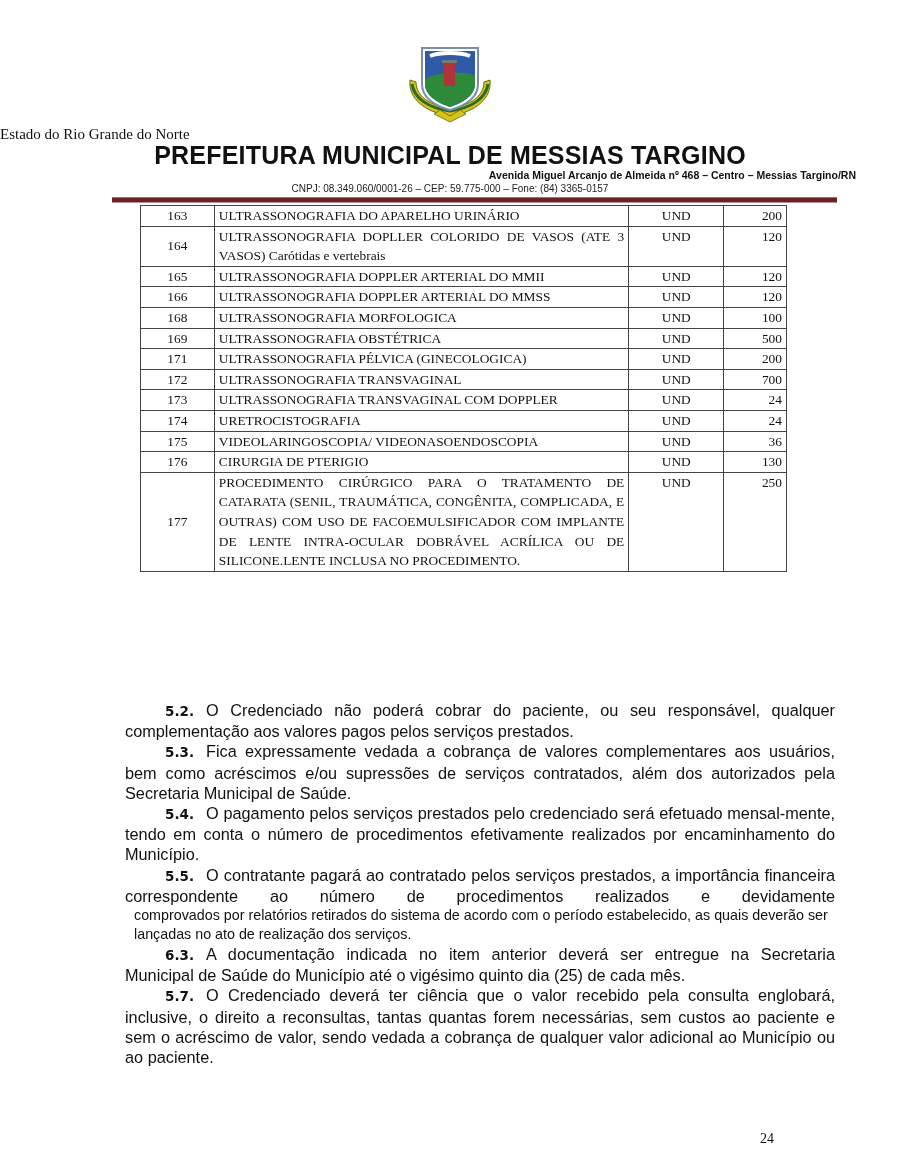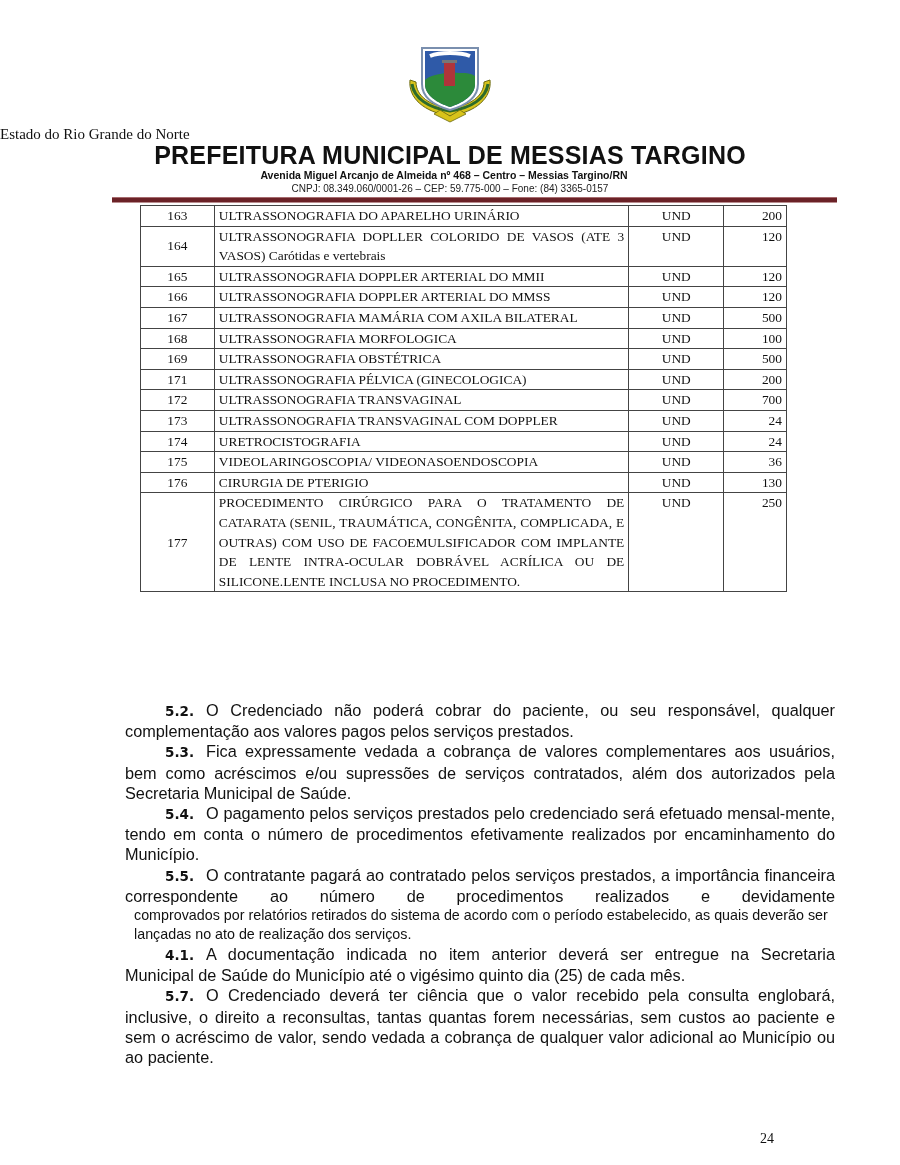--- a/index.html
+++ b/index.html
@@ -5,21 +5,21 @@
   html, body { margin: 0; padding: 0; background: #ffffff; }
   body { width: 900px; height: 1165px; position: relative; overflow: hidden; color: #111; }
   .page { position: absolute; left: 0; top: 0; width: 900px; height: 1165px; }
 
   
   .logo { position: absolute; left: 404px; top: 40px; width: 92px; height: 84px; }
   .hdr-state { position: absolute; top: 126px; left: 0; width: 900px; text-align: left;
     font-family: "Liberation Serif", serif; font-size: 15px; }
   .hdr-title { position: absolute; top: 141px; left: 0; width: 900px; text-align: center;
     font-family: "Liberation Sans", sans-serif; font-weight: bold; font-size: 25px; letter-spacing: 0.2px; }
-  .hdr-addr { position: absolute; top: 169px; left: 16px; width: 856px; text-align: center;
+  .hdr-addr { position: absolute; top: 169px; left: 0; width: 856px; text-align: right;
     font-family: "Liberation Sans", sans-serif; font-weight: bold; font-size: 10.5px; }
   .hdr-cnpj { position: absolute; top: 183px; left: 0; width: 900px; text-align: center;
     font-family: "Liberation Sans Narrow", "Liberation Sans", sans-serif; font-size: 10px; color: #222; }
   .hdr-rule { position: absolute; left: 112px; top: 197px; width: 725px; height: 4px;
     background: #6b2227; border-top: 1px solid #a66b6e; border-bottom: 1px solid #b98e90; }
 
   
   table.items { position: absolute; left: 140px; top: 205px; width: 647px; border-collapse: collapse;
     font-family: "Liberation Serif", serif; font-size: 13.4px; line-height: 19.6px; }
   table.items td { border: 1px solid #444; padding: 0 4px; vertical-align: top; }
@@ -88,26 +88,20 @@
           <td class="c-unit">UND</td>
           <td class="c-qty">120</td>
         </tr>
         <tr>
           <td class="c-num">166</td>
           <td class="c-desc">ULTRASSONOGRAFIA DOPPLER ARTERIAL DO MMSS</td>
           <td class="c-unit">UND</td>
           <td class="c-qty">120</td>
         </tr>
         <tr>
-          <td class="c-num">167</td>
-          <td class="c-desc">ULTRASSONOGRAFIA MAMÁRIA COM AXILA BILATERAL</td>
-          <td class="c-unit">UND</td>
-          <td class="c-qty">500</td>
-        </tr>
-        <tr>
           <td class="c-num">168</td>
           <td class="c-desc">ULTRASSONOGRAFIA MORFOLOGICA</td>
           <td class="c-unit">UND</td>
           <td class="c-qty">100</td>
         </tr>
         <tr>
           <td class="c-num">169</td>
           <td class="c-desc">ULTRASSONOGRAFIA OBSTÉTRICA</td>
           <td class="c-unit">UND</td>
           <td class="c-qty">500</td>
@@ -156,18 +150,18 @@
         </tr>
       </tbody>
   </table>
 
   <div class="body-text">
     <p><span class="sec-num">5.2.</span><span>O Credenciado não poderá cobrar do paciente, ou seu responsável, qualquer complementação aos valores pagos pelos serviços prestados.</span></p>
     <p><span class="sec-num">5.3.</span><span>Fica expressamente vedada a cobrança de valores complementares aos usuários, bem como acréscimos e/ou supressões de serviços contratados, além dos autorizados pela Secretaria Municipal de Saúde.</span></p>
     <p><span class="sec-num">5.4.</span><span>O pagamento pelos serviços prestados pelo credenciado será efetuado mensal-mente, tendo em conta o número de procedimentos efetivamente realizados por encaminhamento do Município.</span></p>
     <p style="text-align-last: justify;"><span class="sec-num">5.5.</span><span>O contratante pagará ao contratado pelos serviços prestados, a importância financeira correspondente ao número de procedimentos realizados e devidamente</span></p>
     <p class="small-text">comprovados por relatórios retirados do sistema de acordo com o período estabelecido, as quais deverão ser lançadas no ato de realização dos serviços.</p>
-    <p><span class="sec-num">4.1.</span><span>A documentação indicada no item anterior deverá ser entregue na Secretaria Municipal de Saúde do Município até o vigésimo quinto dia (25) de cada mês.</span></p>
+    <p><span class="sec-num">6.3.</span><span>A documentação indicada no item anterior deverá ser entregue na Secretaria Municipal de Saúde do Município até o vigésimo quinto dia (25) de cada mês.</span></p>
     <p><span class="sec-num">5.7.</span><span>O Credenciado deverá ter ciência que o valor recebido pela consulta englobará, inclusive, o direito a reconsultas, tantas quantas forem necessárias, sem custos ao paciente e sem o acréscimo de valor, sendo vedada a cobrança de qualquer valor adicional ao Município ou ao paciente.</span></p>
   </div>
 
   <div class="page-num">24</div>
 </div>
 
 </body></html>

